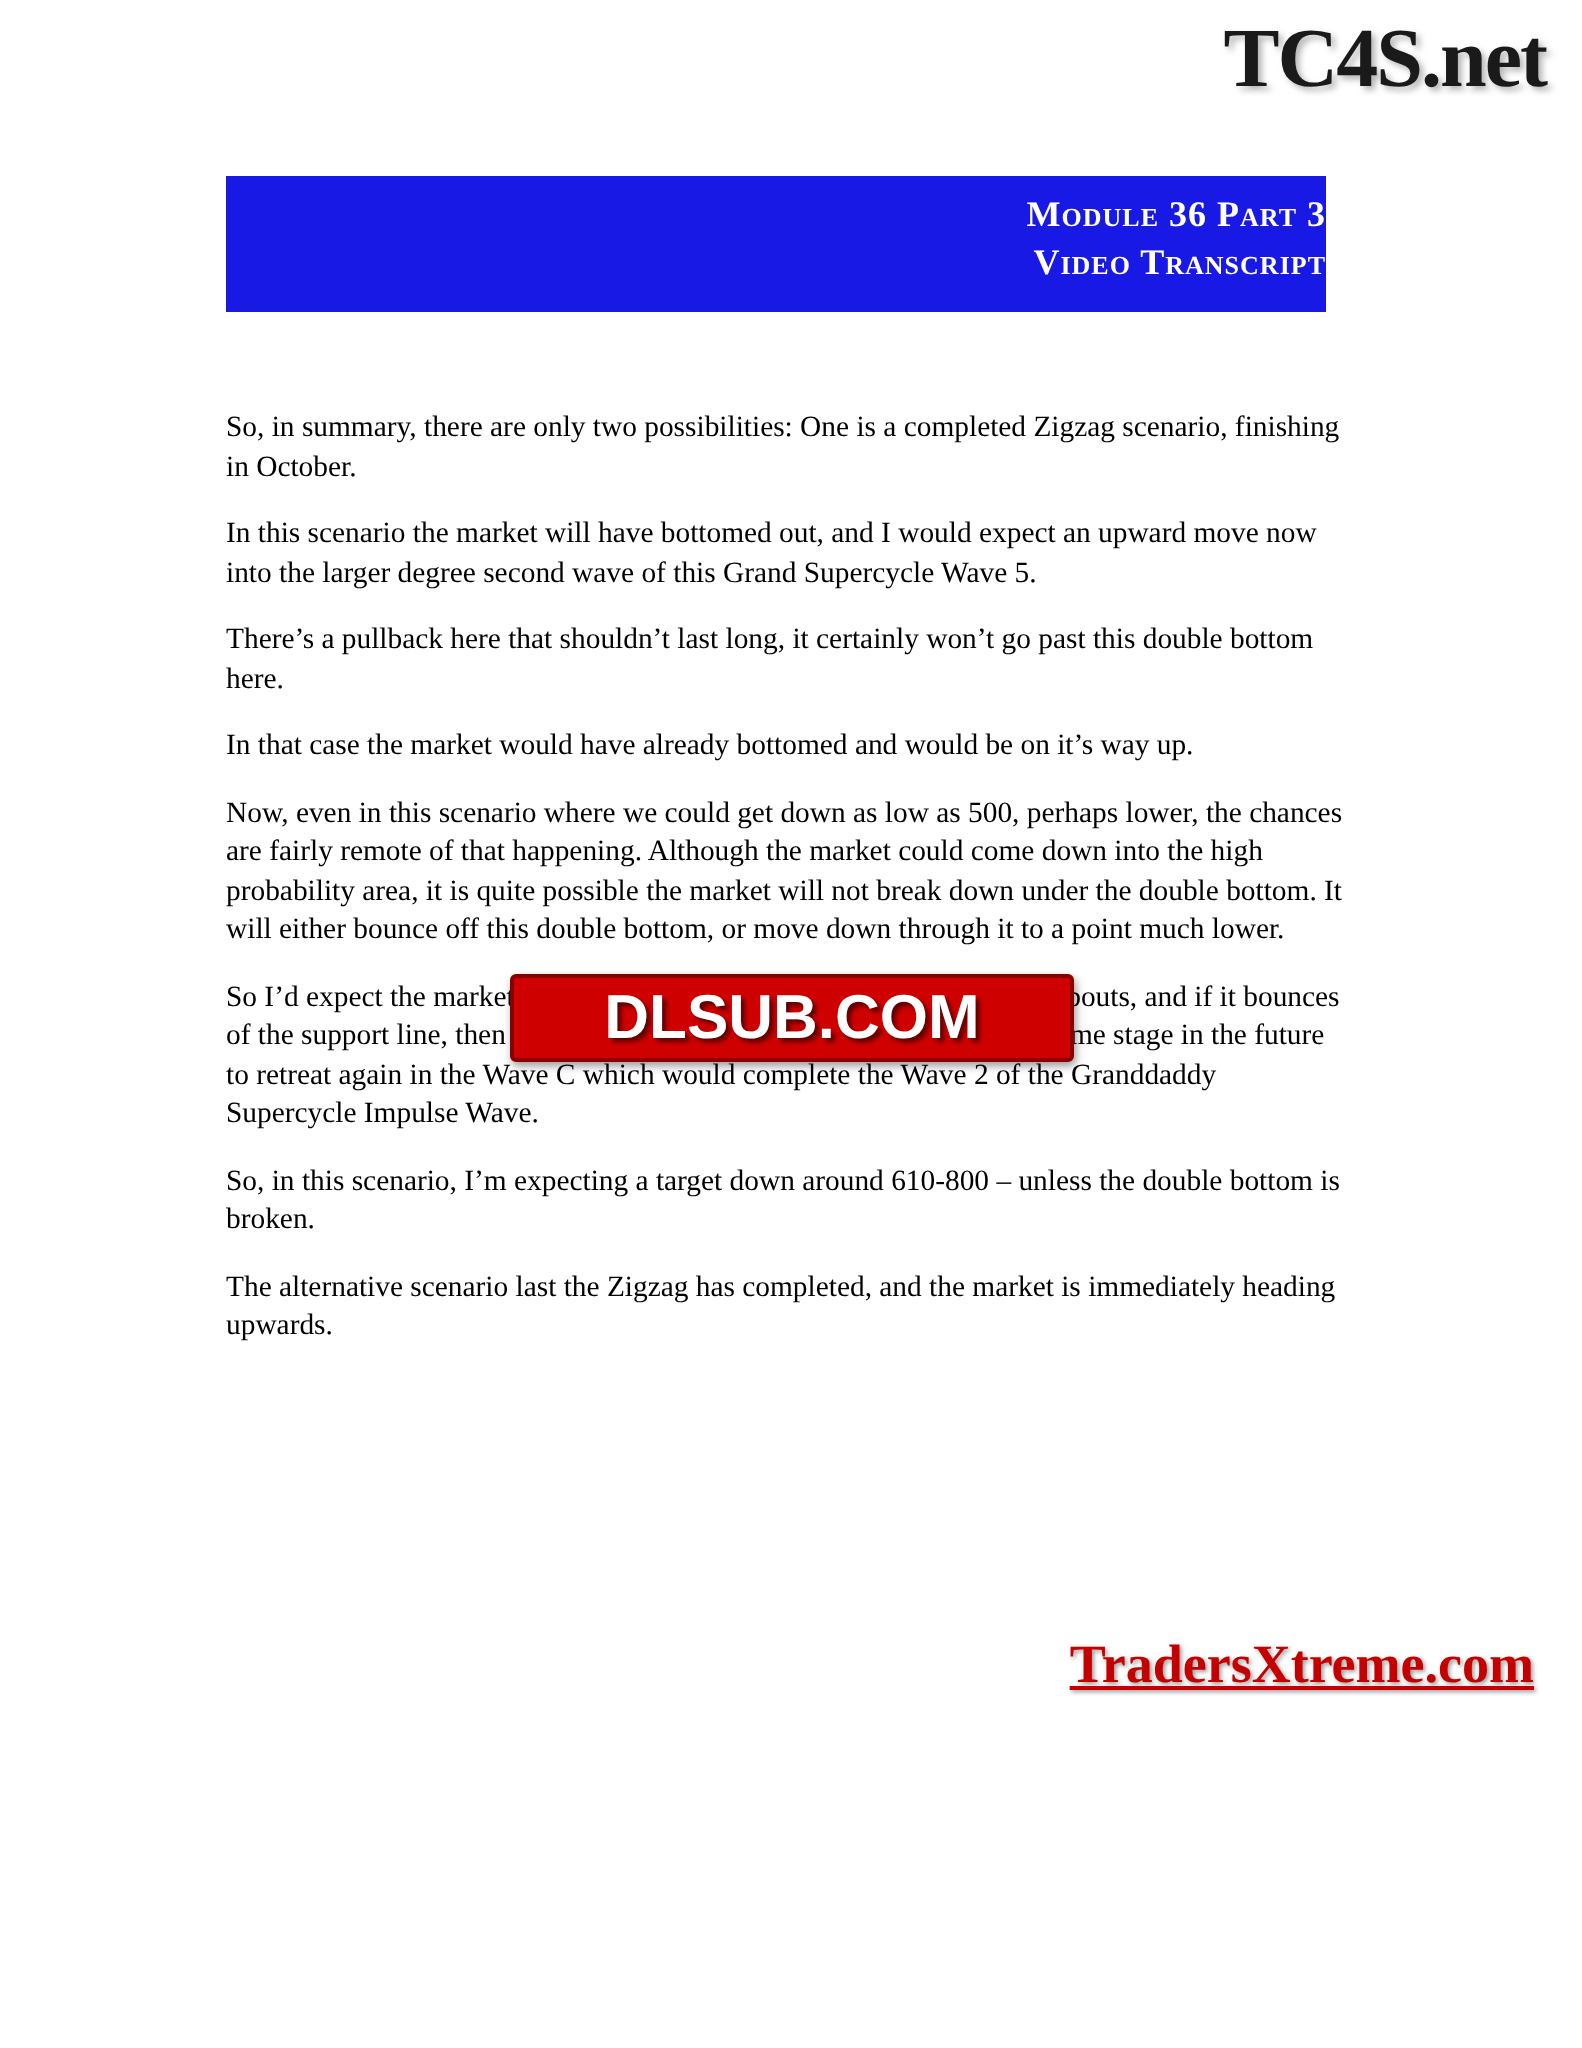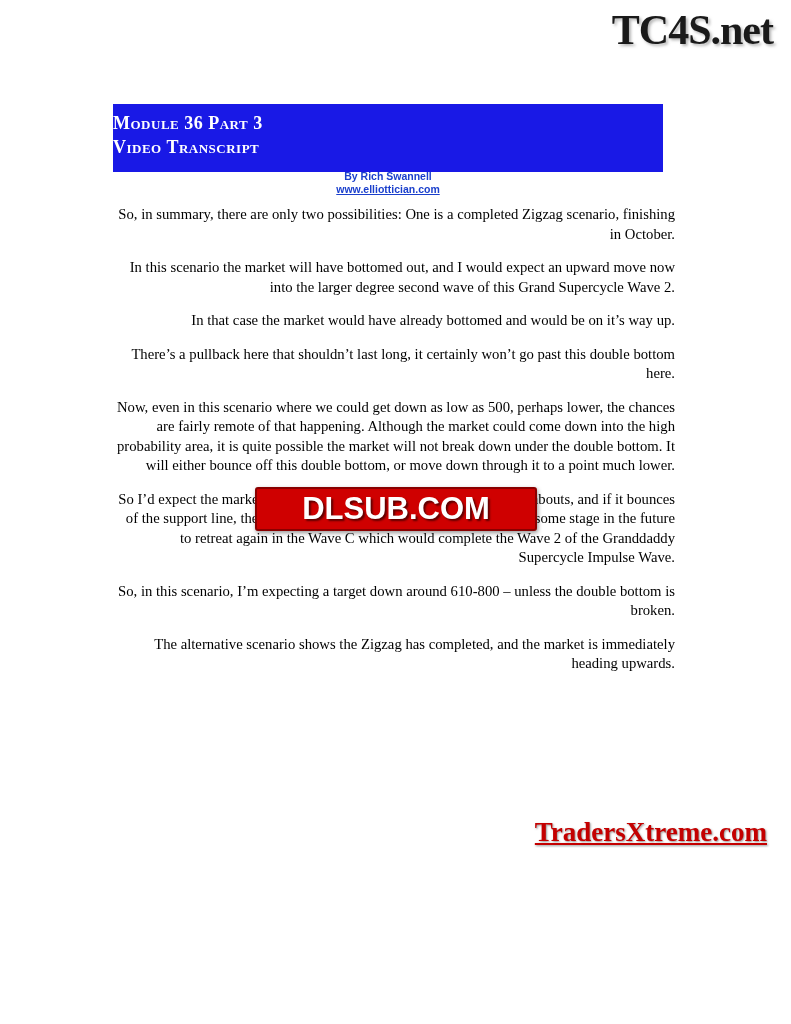--- a/index.html
+++ b/index.html
@@ -37,25 +37,24 @@
   
   .title-banner {
     position: absolute;
     left: 113px;
     top: 88px;
     width: 550px;
     height: 68px;
     background: #1919e6;
     display: flex;
     flex-direction: column;
-    align-items: flex-start;
+    align-items: flex-end;
     justify-content: flex-start;
     padding-top: 7px;
     box-sizing: border-box;
-    margin-top: 16px;
   }
   .title-line {
     color: #ffffff;
     font-family: "Liberation Serif", serif;
     font-weight: bold;
     font-size: 18px;
     font-variant: small-caps;
     letter-spacing: 0.5px;
     line-height: 24px;
     text-align: center;
@@ -87,21 +86,20 @@
     top: 205px;
     width: 562px;
     font-family: "Liberation Serif", serif;
     font-size: 14.7px;
     line-height: 19.5px;
     color: #000000;
     text-align: left;
   }
   .body-text p {
     margin: 0 0 14px 0;
-    text-align: right;
   }
 
   
   .dlsub-watermark {
     position: absolute;
     left: 255px;
     top: 487px;
     width: 278px;
     height: 40px;
     background: #cf0000;
@@ -139,34 +137,30 @@
 
 <div class="page">
 
   <div class="tc4s-watermark">TC4S.net</div>
 
   <div class="title-banner">
     <div class="title-line">Module 36 Part 3</div>
     <div class="title-line">Video Transcript</div>
   </div>
 
-  <div class="byline">
-    <span>By Rich Swannell</span>
-    <a class="site" href="#">www.elliottician.com</a>
-  </div>
 
   <div class="body-text">
     <p>So, in summary, there are only two possibilities:  One is a completed Zigzag scenario, finishing in October.</p>
-    <p>In this scenario the market will have bottomed out, and I would expect an upward move now into the larger degree second wave of this Grand Supercycle Wave 2.</p>
+    <p>In this scenario the market will have bottomed out, and I would expect an upward move now into the larger degree second wave of this Grand Supercycle Wave 5.</p>
+    <p>There’s a pullback here that shouldn’t last long, it certainly won’t go past this double bottom here.</p>
     <p>In that case the market would have already bottomed and would be on it’s way up.</p>
-    <p>There’s a pullback here that shouldn’t last long, it certainly won’t go past this double bottom here.</p>
     <p>Now, even in this scenario where we could get down as low as 500, perhaps lower, the chances are fairly remote of that happening. Although the market could come down into the high probability area, it is quite possible the market will not break down under the double bottom. It will either bounce off this double bottom, or move down through it to a point much lower.</p>
     <p>So I’d expect the market to move down to about the 800 mark or thereabouts, and if it bounces of the support line, then start to rally back up into the B Wave, and at some stage in the future to retreat again in the Wave C which would complete the Wave 2 of the Granddaddy Supercycle Impulse Wave.</p>
     <p>So, in this scenario, I’m expecting a target down around 610-800 – unless the double bottom is broken.</p>
-    <p>The alternative scenario shows the Zigzag has completed, and the market is immediately heading upwards.</p>
+    <p>The alternative scenario last the Zigzag has completed, and the market is immediately heading upwards.</p>
   </div>
 
   <div class="dlsub-watermark">
     <span>DLSUB.COM</span>
   </div>
 
   <div class="tx-watermark">TradersXtreme.com</div>
 
 </div>
 

